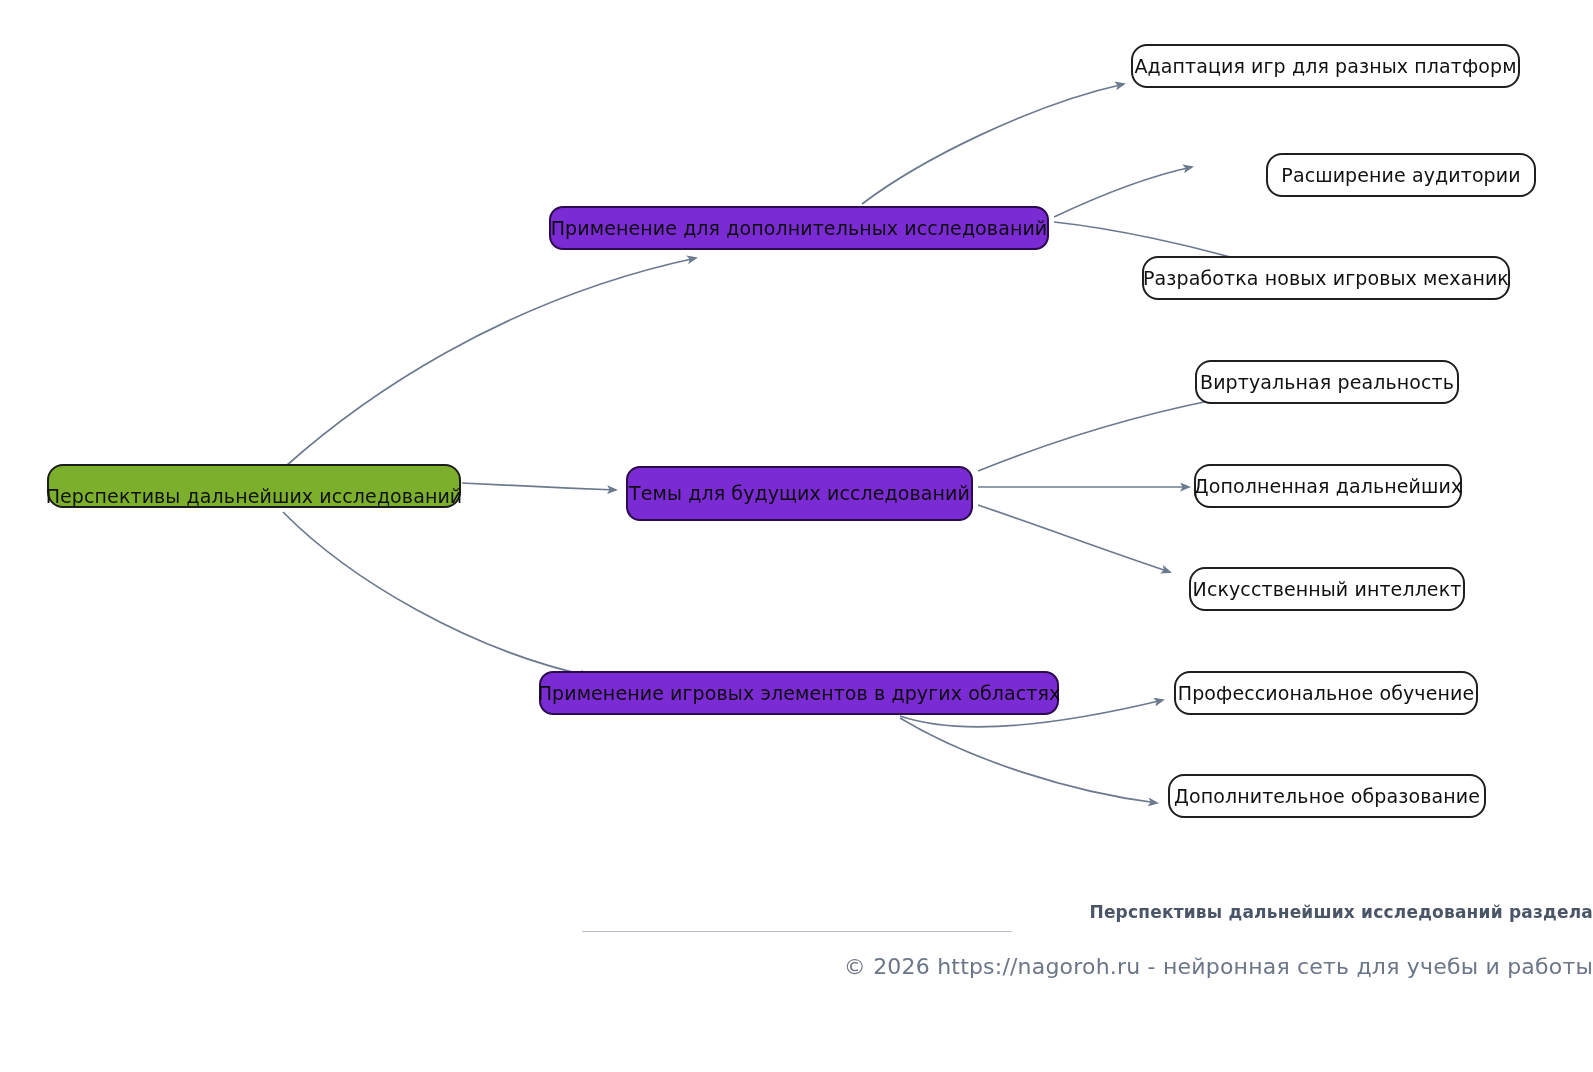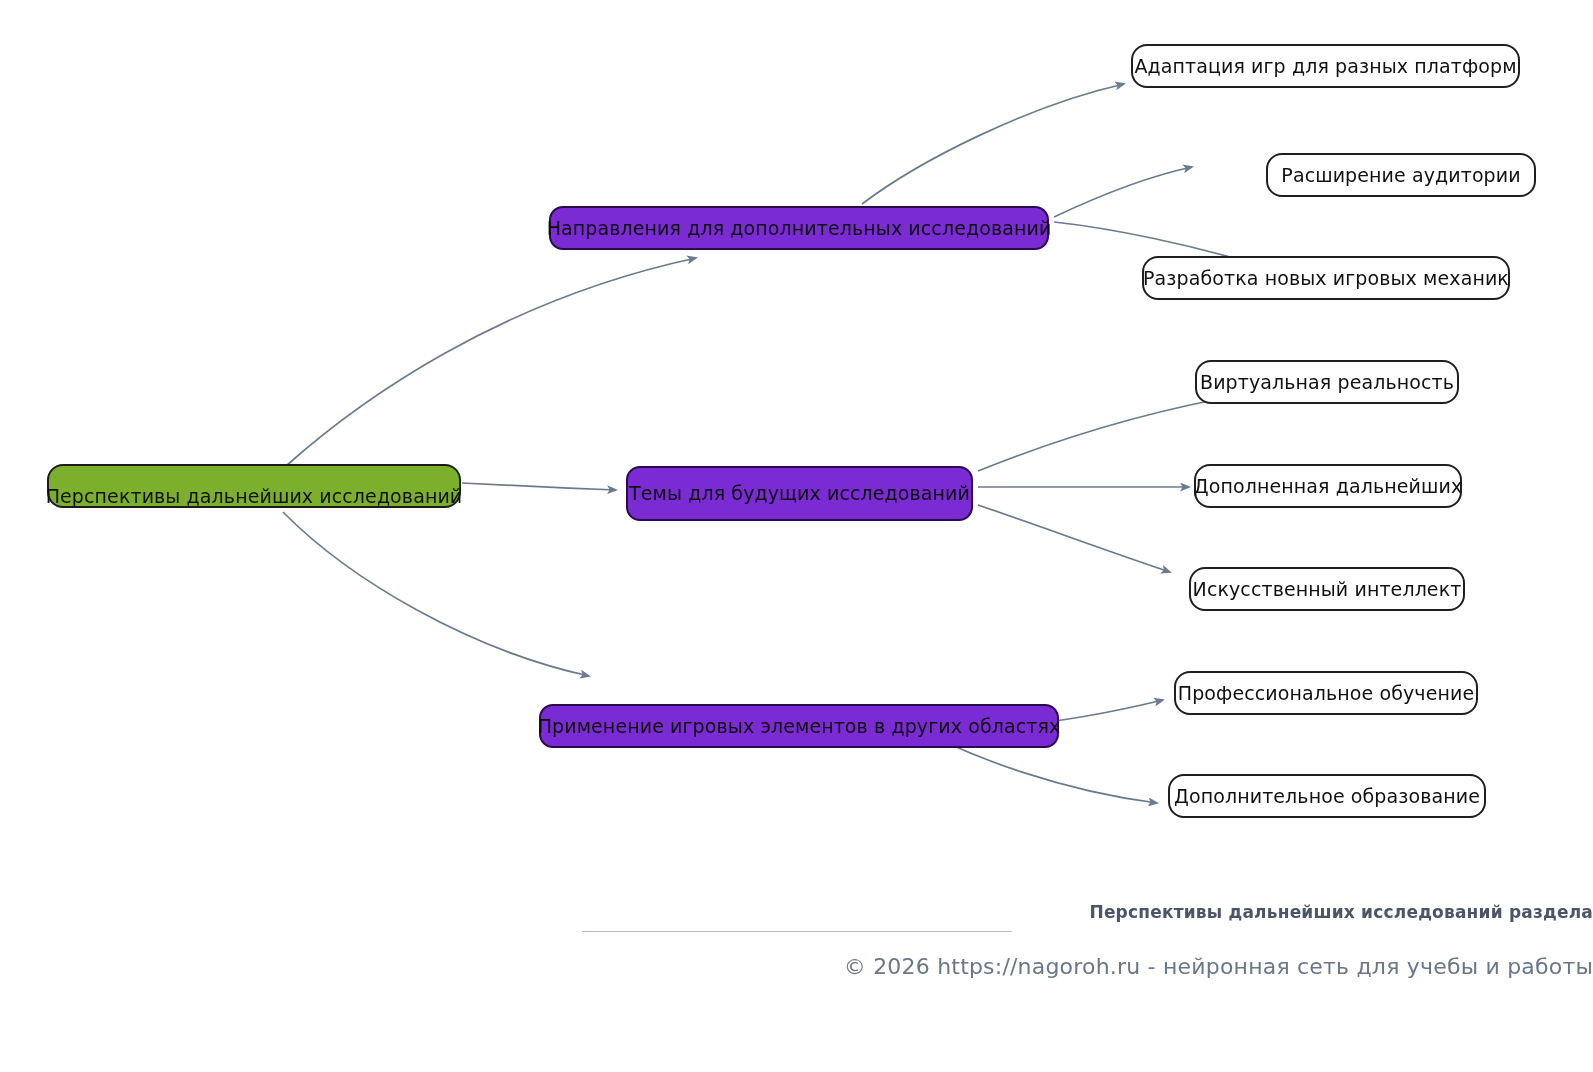--- a/index.html
+++ b/index.html
@@ -121,21 +121,21 @@
       <path d="M 900,716 C 970,740 1080,720 1163,700"></path>
       <path d="M 900,718 C 970,760 1070,792 1157,803"></path>
     </g>
   </svg>
 
   <div class="node node-root" style="left:47px; top:464px; width:414px; height:44px;">
     <span class="node-label">Перспективы дальнейших исследований</span>
   </div>
 
   <div class="node node-branch" style="left:549px; top:206px; width:500px; height:44px;">
-    <span class="node-label">Направления для дополнительных исследований</span>
+    <span class="node-label">Применение для дополнительных исследований</span>
   </div>
 
   <div class="node node-leaf" style="left:1131px; top:44px; width:389px; height:44px;">
     <span class="node-label">Адаптация игр для разных платформ</span>
   </div>
 
   <div class="node node-leaf" style="left:1266px; top:153px; width:270px; height:44px;">
     <span class="node-label">Расширение аудитории</span>
   </div>
 
@@ -152,21 +152,21 @@
   </div>
 
   <div class="node node-leaf" style="left:1194px; top:464px; width:268px; height:44px;">
     <span class="node-label">Дополненная дальнейших</span>
   </div>
 
   <div class="node node-leaf" style="left:1189px; top:567px; width:276px; height:44px;">
     <span class="node-label">Искусственный интеллект</span>
   </div>
 
-  <div class="node node-branch" style="left:539px; top:671px; width:520px; height:44px;margin-top:33px;">
+  <div class="node node-branch" style="left:539px; top:671px; width:520px; height:44px;">
     <span class="node-label">Применение игровых элементов в других областях</span>
   </div>
 
   <div class="node node-leaf" style="left:1174px; top:671px; width:304px; height:44px;">
     <span class="node-label">Профессиональное обучение</span>
   </div>
 
   <div class="node node-leaf" style="left:1168px; top:774px; width:318px; height:44px;">
     <span class="node-label">Дополнительное образование</span>
   </div>

